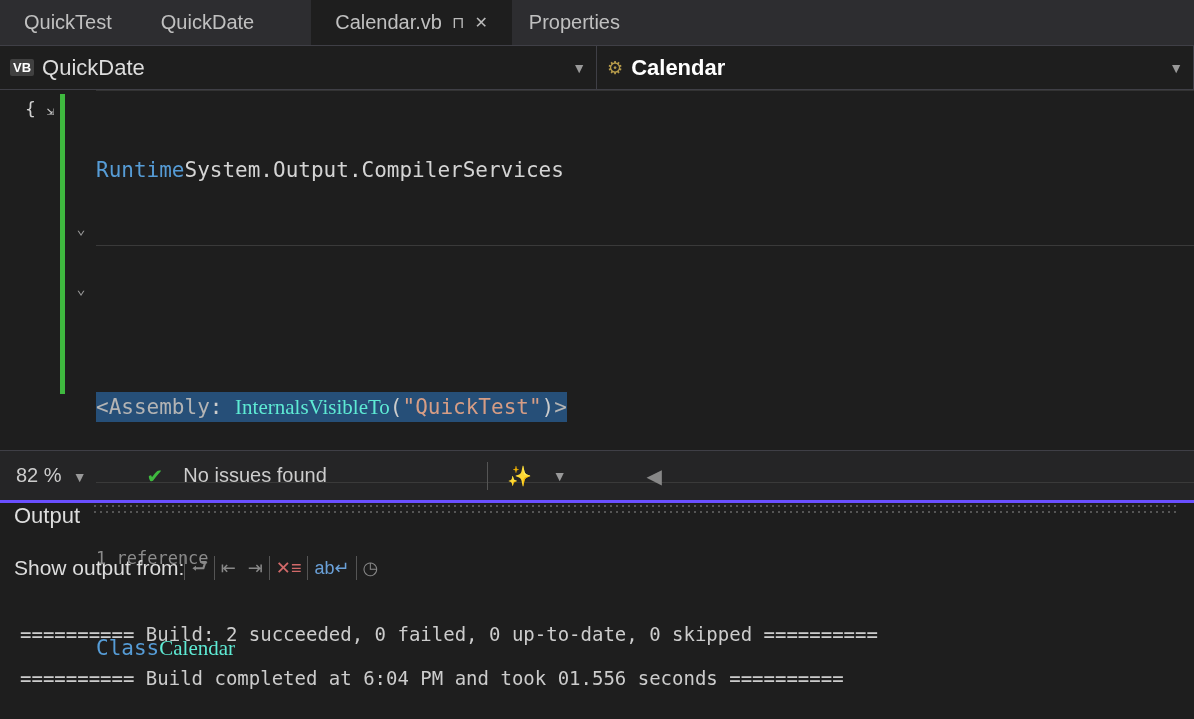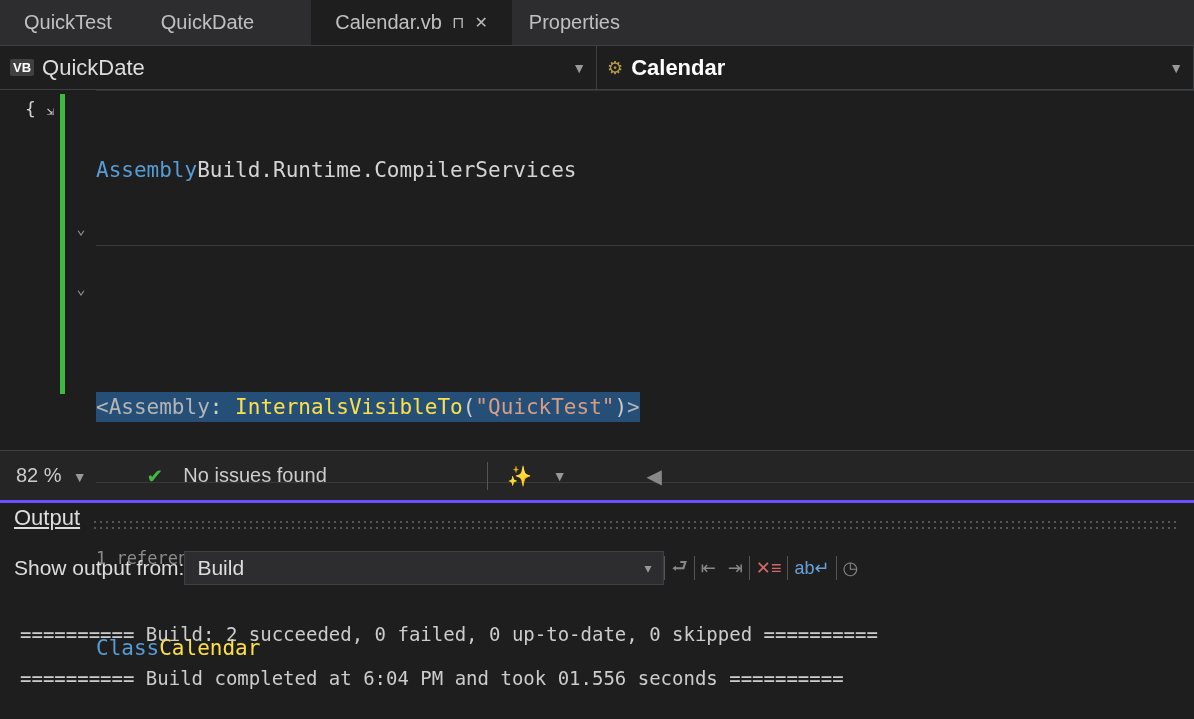--- a/index.html
+++ b/index.html
@@ -108,21 +108,21 @@
 .code {
   flex: 1;
   padding: 4px 0;
   white-space: pre;
   border-top: 1px solid #333;
 }
 .code .line { height: 30px; display: flex; align-items: center; }
 .code .hr { border-bottom: 1px solid #3a3a3a; width: 100%; height: 1px; }
 .hint { color: #8b8b8b; font-size: 17px; padding-left: 0; }
 .kw { color: #569cd6; }
-.type { color: #fde047; }
+.type { color: #5eead4; font-family: Liberation Serif, serif; }
 .str { color: #d69d85; }
 .op { color: #b4b4b4; }
 .sel { background: #264f78; }
 .check { color: #3fb93f; font-size: 16px; }
 
 
 .statusbar {
   height: 50px;
   display: flex;
   align-items: center;
@@ -137,27 +137,26 @@
 .statusbar .sep { width: 1px; height: 28px; background: #555; }
 .broom { color: #c8a84a; font-size: 20px; }
 .divider { height: 3px; background: #6a4fff; }
 
 
 .output {
   background: #1e1e1e;
 }
 .output-header {
   display: flex;
-  align-items: flex-end;
+  align-items: flex-start;
   height: 40px;
-  padding: 12px 14px;
+  padding: 0 14px;
   color: #ddd;
   font-size: 22px;
   gap: 12px;
-  text-decoration: underline;
 }
 .dots {
   flex: 1;
   height: 12px;
   background-image: radial-gradient(#555 1px, transparent 1px);
   background-size: 6px 6px;
 }
 .output-toolbar {
   display: flex;
   align-items: center;
@@ -231,21 +230,21 @@
       <div class="green"></div>
     </div>
   <div class="fold-col">
     <div class="chev" style="height:60px"></div>
     <div class="chev" style="height:60px"></div>
     <div class="chev">⌄</div>
     <div class="chev" style="height:30px"></div>
     <div class="chev">⌄</div>
   </div>
   <div class="code">
-    <div class="line"><span class="kw">Assembly</span> <span style="color:#d4d4d4">Build.Runtime.CompilerServices</span></div>
+    <div class="line"><span class="kw">Runtime</span> <span style="color:#d4d4d4">System.Output.CompilerServices</span></div>
     <div class="hr"></div>
     <div class="line" style="height:26px"></div>
     <div class="line"><span class="sel"><span class="op">&lt;Assembly</span><span>:</span> <span class="type">InternalsVisibleTo</span><span>(</span><span class="str">"QuickTest"</span><span>)</span><span class="op">&gt;</span></span></div>
     <div class="hr"></div>
     <div class="line hint"><span>1 reference</span></div>
     <div class="line"><span class="kw">Class</span> <span class="type">Calendar</span></div>
     
     
     
     
@@ -269,24 +268,20 @@
 
 <div class="divider"></div>
 
 <div class="output">
   <div class="output-header">
     <span>Output</span>
     <div class="dots"></div>
   </div>
   <div class="output-toolbar">
     <span>Show output from:</span>
-    <div class="select">
-      <span>Build</span>
-      <span class="caret">▾</span>
-    </div>
     <div class="tool-sep"></div>
     <span class="tool-icon">⮐</span>
     <div class="tool-sep"></div>
     <span class="tool-icon">⇤</span>
     <span class="tool-icon">⇥</span>
     <div class="tool-sep"></div>
     <span class="tool-icon" style="color:#d16969">✕≡</span>
     <div class="tool-sep"></div>
     <span class="tool-icon" style="color:#6aa0d8">ab↵</span>
     <div class="tool-sep"></div>

